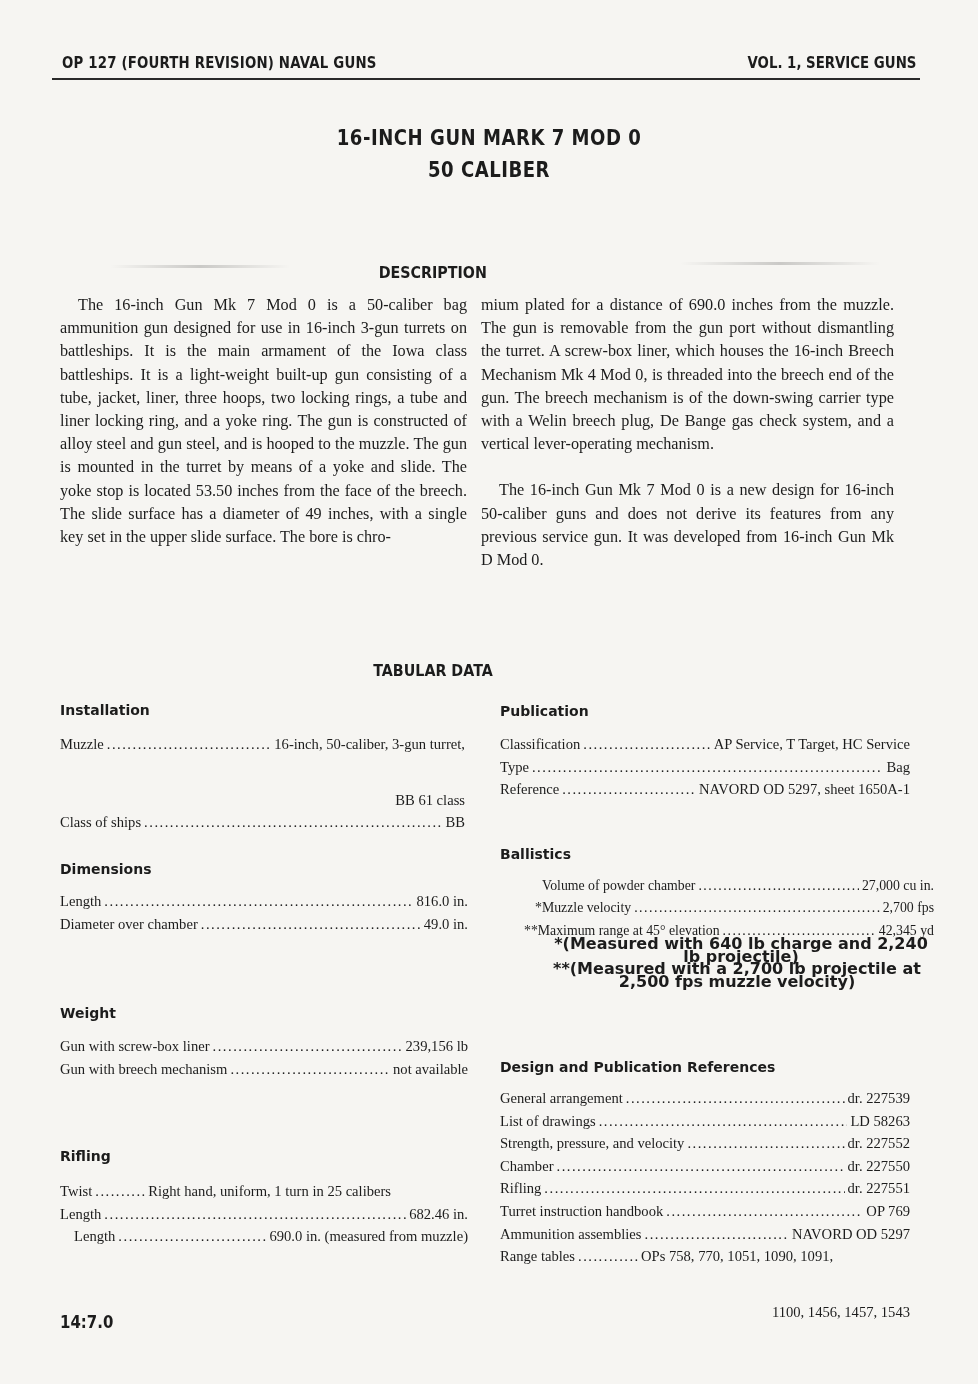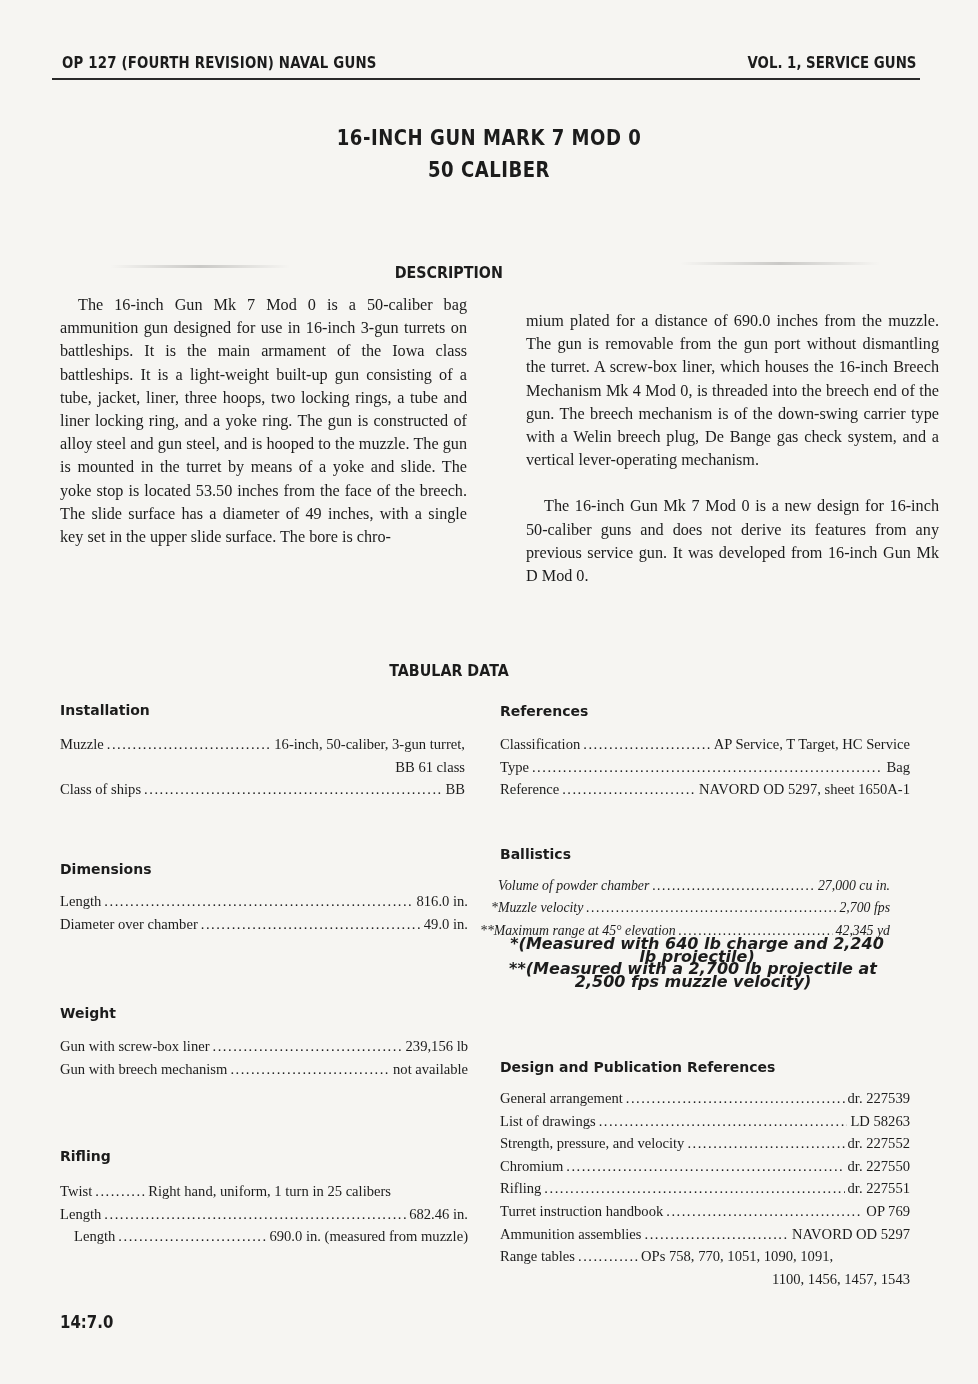--- a/index.html
+++ b/index.html
@@ -19,40 +19,40 @@
   }
   .hdr-right { position: absolute; right: 62px; top: 54px; font-family: "DejaVu Sans", sans-serif; font-weight: bold; font-size: 15.5px; transform: scaleX(0.86); transform-origin: right top; }
   .rule { position: absolute; left: 52px; top: 78px; width: 868px; height: 2px; background: #2a2a2a; }
   .title {
     position: absolute; left: 0; width: 978px; text-align: center;
     font-family: "DejaVu Sans", sans-serif; font-weight: bold; font-size: 21px;
     letter-spacing: 0.6px;
   }
   .title span { display: inline-block; transform: scaleX(0.86); }
   .sec-head {
-    position: absolute; left: 16px; width: 866px; text-align: center;
+    position: absolute; left: 0; width: 866px; text-align: center;
     font-family: "DejaVu Sans", sans-serif; font-weight: bold; font-size: 15.5px;
   }
   .sec-head span { display: inline-block; transform: scaleX(0.92); }
   .smear { position: absolute; height: 3px; background: linear-gradient(90deg, rgba(0,0,0,0), rgba(0,0,0,0.18), rgba(0,0,0,0)); }
   .para {
     position: absolute; font-size: 15px; line-height: 23.2px; text-align: justify;
     font-family: "Liberation Serif", serif; font-size: 16.2px;
   }
   .para p { margin: 0; text-indent: 18px; }
   .sub {
     position: absolute; font-family: "DejaVu Sans", sans-serif; font-weight: bold; font-size: 14px;
   }
   .rows { position: absolute; font-family: "Liberation Serif", serif; font-size: 14.6px; line-height: 22.6px; }
   .row { display: flex; align-items: baseline; white-space: nowrap; }
   .row .lbl { flex: 0 0 auto; }
   .row .dots { flex: 1 1 auto; overflow: hidden; margin: 0 3px; letter-spacing: 1.5px; }
   .row .dots::before { content: "........................................................................................................................................................"; }
   .row .val { flex: 0 0 auto; }
-  .cont { text-align: right; }
+  .cont { text-align: right; margin-top: 33px; }
   .ind { padding-left: 14px; }
   .ind2 { padding-left: 18px; }
   .note { font-family: "DejaVu Sans", sans-serif; font-weight: bold; font-size: 16px; line-height: 12.5px; text-align: center; }
   .footer { position: absolute; left: 60px; top: 1312px; font-family: "DejaVu Sans", sans-serif; font-weight: bold; font-size: 17px; transform: scaleX(0.88); transform-origin: left top; }
 </style>
 </head>
 <body>
 
 <div class="hdr">
     <span>OP 127 (FOURTH REVISION) NAVAL GUNS</span>
@@ -63,21 +63,21 @@
 <div class="title" style="top:126px"><span>16-INCH GUN MARK 7 MOD 0</span></div>
 <div class="title" style="top:158px"><span>50 CALIBER</span></div>
 
 <div class="smear" style="left:110px; top:265px; width:180px;"></div>
 <div class="smear" style="left:680px; top:262px; width:200px;"></div>
 <div class="sec-head" style="top:264px"><span>DESCRIPTION</span></div>
 
 <div class="para" style="left:60px; top:294px; width:407px;">
   <p>The 16-inch Gun Mk 7 Mod 0 is a 50-caliber bag ammunition gun designed for use in 16-inch 3-gun turrets on battleships. It is the main armament of the Iowa class battleships. It is a light-weight built-up gun consisting of a tube, jacket, liner, three hoops, two locking rings, a tube and liner locking ring, and a yoke ring. The gun is constructed of alloy steel and gun steel, and is hooped to the muzzle. The gun is mounted in the turret by means of a yoke and slide. The yoke stop is located 53.50 inches from the face of the breech. The slide surface has a diameter of 49 inches, with a single key set in the upper slide surface. The bore is chro-</p>
 </div>
-<div class="para" style="left:526px; top:294px; width:413px;margin-top:16px;">
+<div class="para" style="left:481px; top:294px; width:413px;">
   <p style="text-indent:0">mium plated for a distance of 690.0 inches from the muzzle. The gun is removable from the gun port without dismantling the turret. A screw-box liner, which houses the 16-inch Breech Mechanism Mk 4 Mod 0, is threaded into the breech end of the gun. The breech mechanism is of the down-swing carrier type with a Welin breech plug, De Bange gas check system, and a vertical lever-operating mechanism.</p>
   <p style="margin-top:23px">The 16-inch Gun Mk 7 Mod 0 is a new design for 16-inch 50-caliber guns and does not derive its features from any previous service gun. It was developed from 16-inch Gun Mk D Mod 0.</p>
 </div>
 
 <div class="sec-head" style="top:662px"><span>TABULAR DATA</span></div>
 
 <div class="sub" style="left:60px; top:702px;">Installation</div>
 <div class="rows" style="left:60px; top:733px; width:405px;">
   <div class="row">
       <span class="lbl">Muzzle</span>
@@ -132,41 +132,41 @@
       <span class="dots"></span>
       <span class="val">682.46 in.</span>
     </div>
   <div class="row ind">
       <span class="lbl">Length</span>
       <span class="dots"></span>
       <span class="val">690.0 in. (measured from muzzle)</span>
     </div>
 </div>
 
-<div class="sub" style="left:500px; top:703px;">References</div>
+<div class="sub" style="left:500px; top:703px;">Publication</div>
 <div class="rows" style="left:500px; top:733px; width:410px;">
   <div class="row">
       <span class="lbl">Classification</span>
       <span class="dots"></span>
       <span class="val">AP Service, T Target, HC Service</span>
     </div>
   <div class="row">
       <span class="lbl">Type</span>
       <span class="dots"></span>
       <span class="val">Bag</span>
     </div>
   <div class="row">
       <span class="lbl">Reference</span>
       <span class="dots"></span>
       <span class="val">NAVORD OD 5297, sheet 1650A-1</span>
     </div>
 </div>
 
 <div class="sub" style="left:500px; top:846px;">Ballistics</div>
-<div class="rows" style="left:480px; top:875px; width:410px; font-size:13.8px; line-height:22.4px;font-style:italic;">
+<div class="rows" style="left:524px; top:875px; width:410px; font-size:13.8px; line-height:22.4px;">
   <div class="row ind2">
       <span class="lbl">Volume of powder chamber</span>
       <span class="dots"></span>
       <span class="val">27,000 cu in.</span>
     </div>
   <div class="row" style="padding-left:11px">
       <span class="lbl">*Muzzle velocity</span>
       <span class="dots"></span>
       <span class="val">2,700 fps</span>
     </div>
@@ -190,21 +190,21 @@
       <span class="lbl">List of drawings</span>
       <span class="dots"></span>
       <span class="val">LD 58263</span>
     </div>
   <div class="row">
       <span class="lbl">Strength, pressure, and velocity</span>
       <span class="dots"></span>
       <span class="val">dr. 227552</span>
     </div>
   <div class="row">
-      <span class="lbl">Chromium</span>
+      <span class="lbl">Chamber</span>
       <span class="dots"></span>
       <span class="val">dr. 227550</span>
     </div>
   <div class="row">
       <span class="lbl">Rifling</span>
       <span class="dots"></span>
       <span class="val">dr. 227551</span>
     </div>
   <div class="row">
       <span class="lbl">Turret instruction handbook</span>

